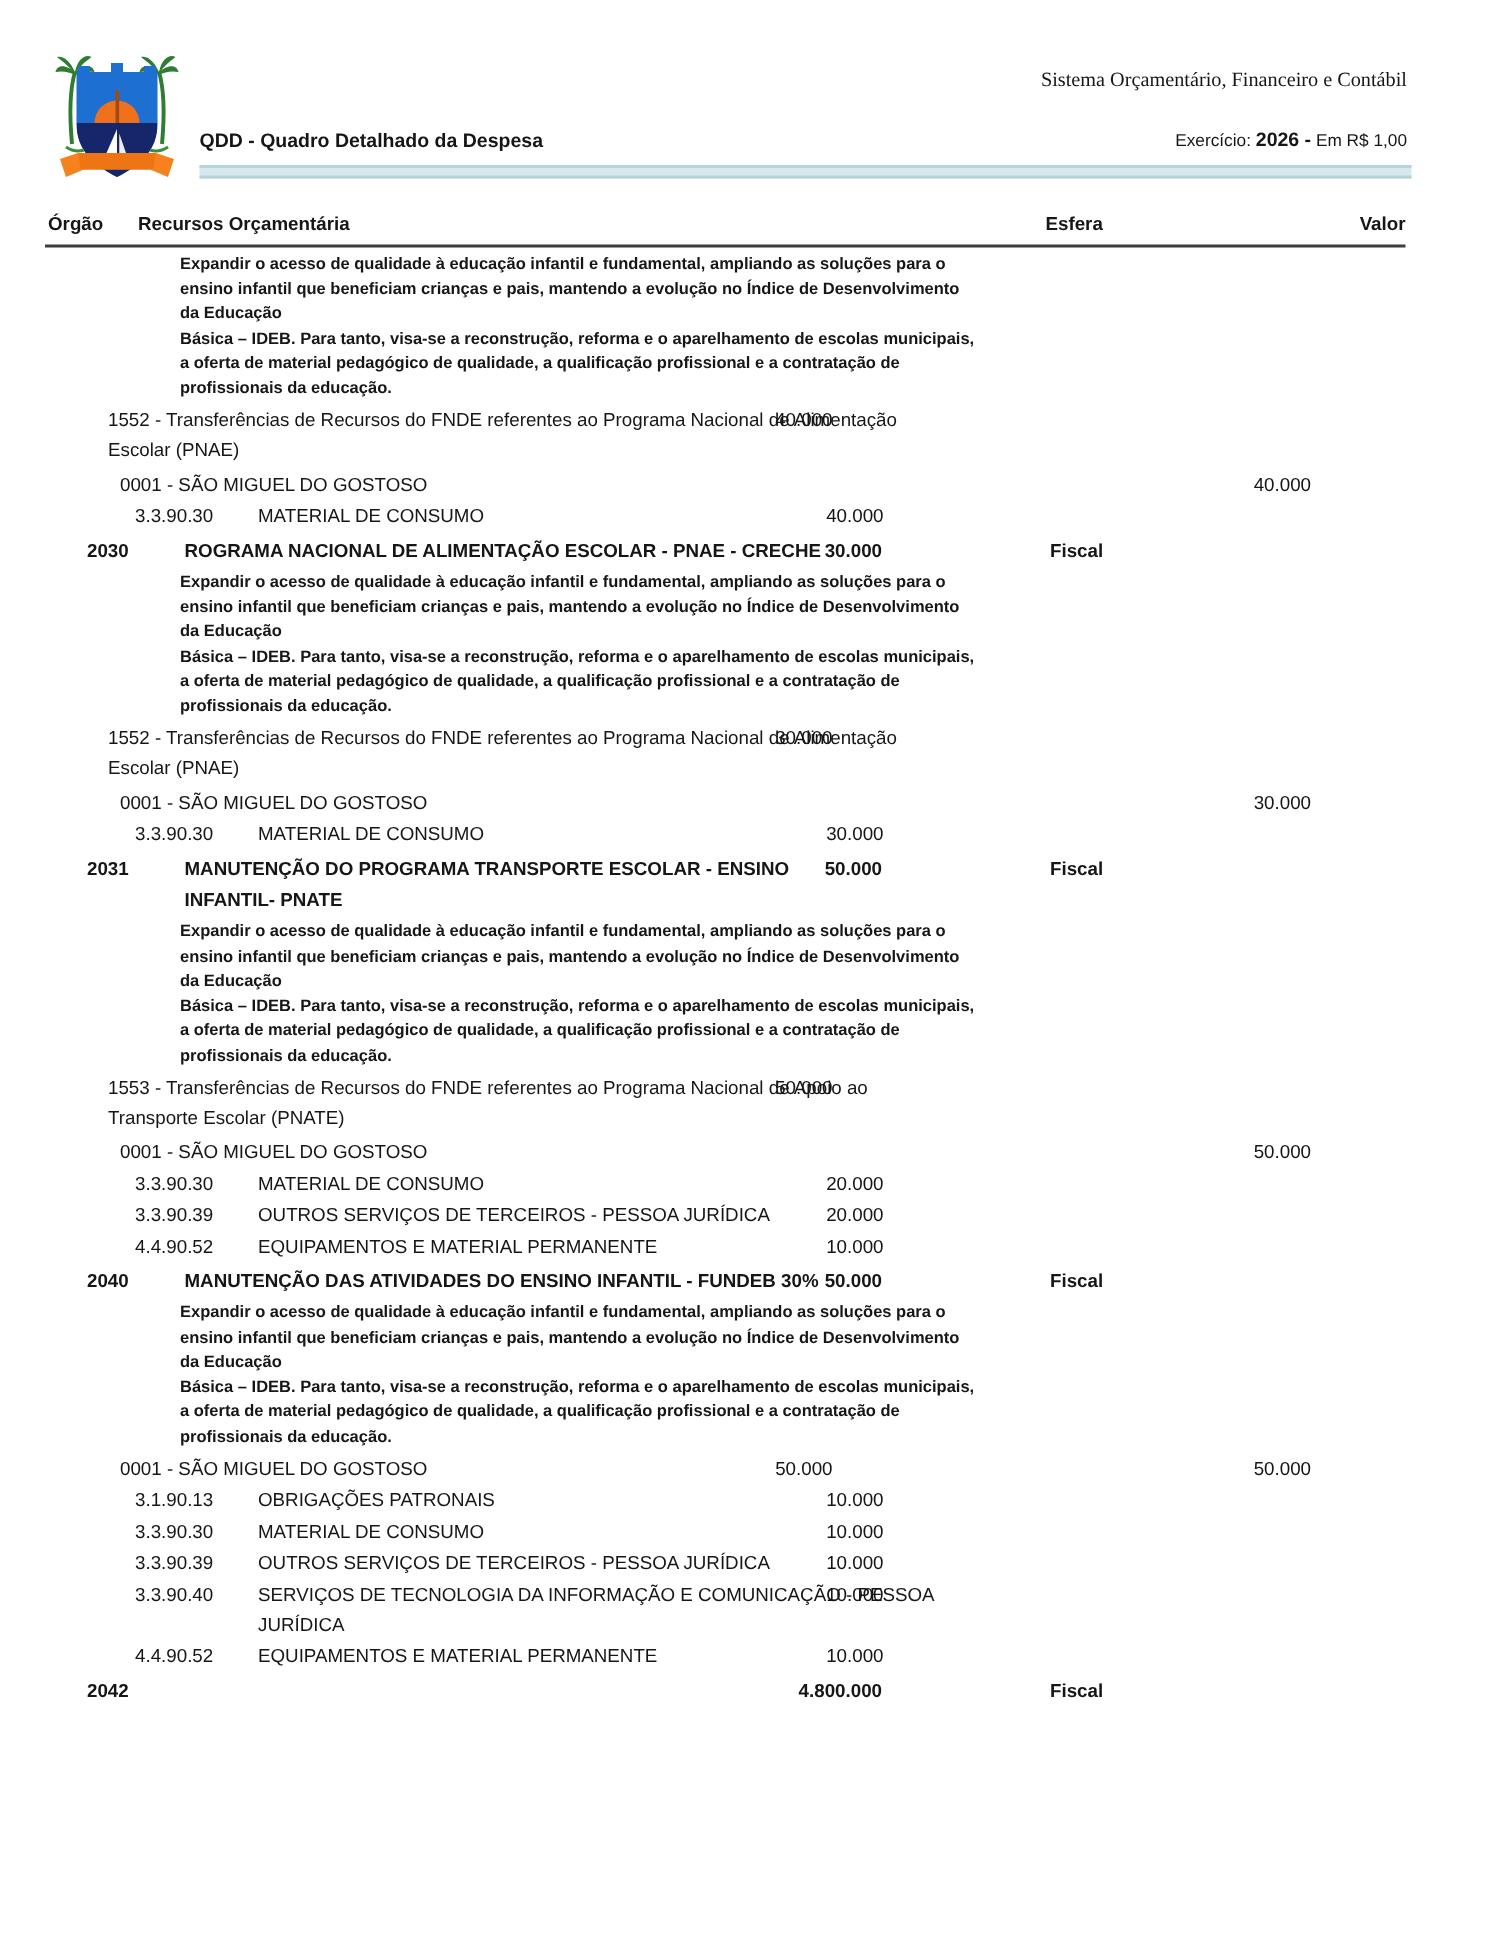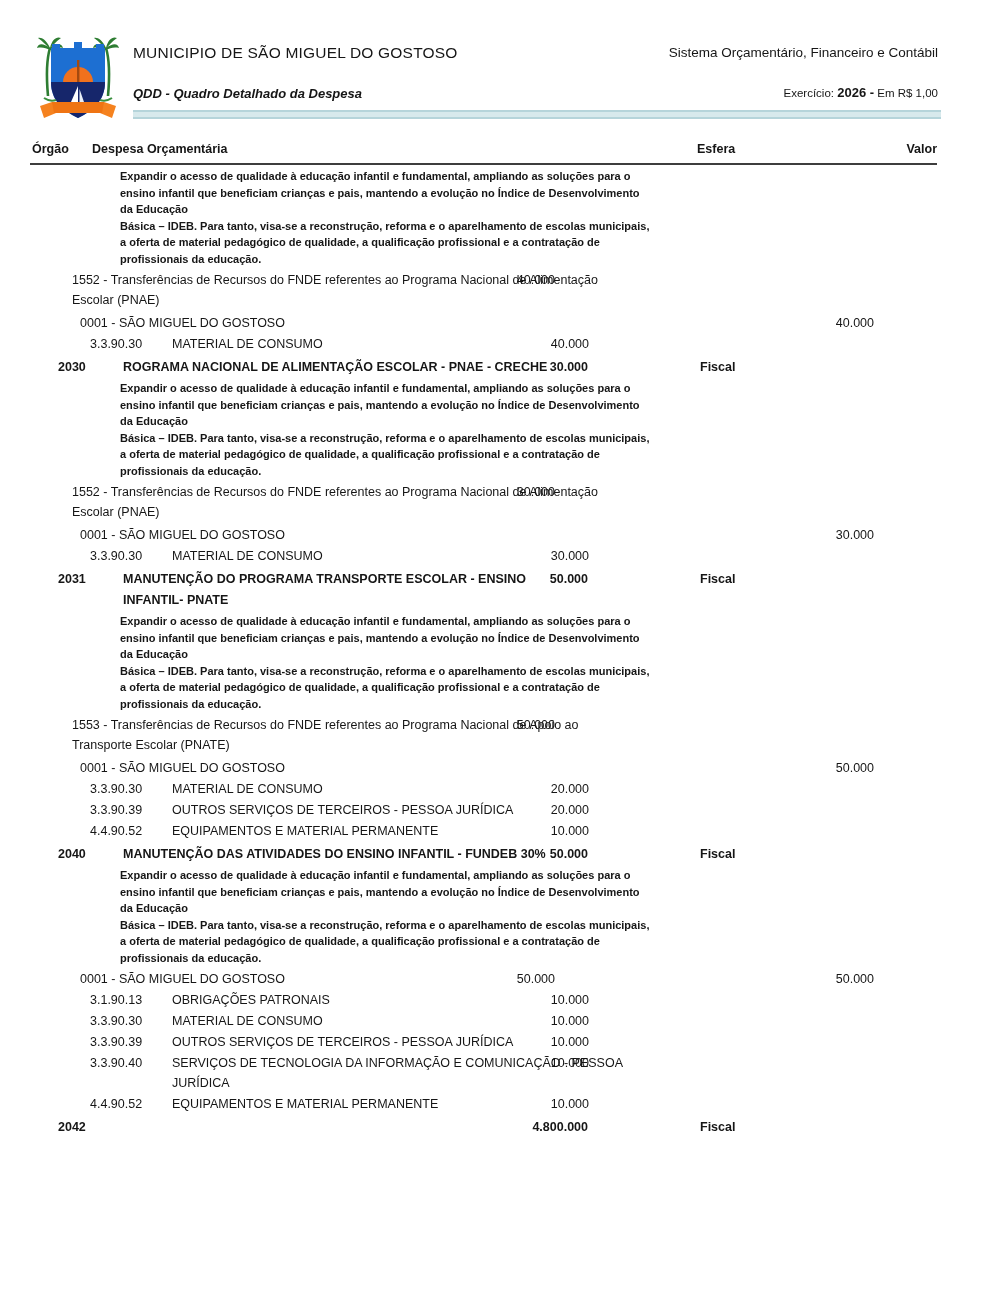--- a/index.html
+++ b/index.html
@@ -2,22 +2,22 @@
 <html><head>
 <meta charset="utf-8">
 <style>
   html,body{margin:0;padding:0;background:#fff;}
   .page{position:relative;width:1000px;height:1294px;background:#fff;overflow:hidden;
         font-family:"Liberation Sans",sans-serif;color:#161616;}
 
   
   .logo{position:absolute;left:36px;top:34px;width:84px;height:104px;}
   .muni-name{position:absolute;left:133px;top:44px;font-size:15.5px;letter-spacing:.2px;}
-  .system-name{position:absolute;right:62px;top:45px;font-size:13.5px;text-align:right;}
-  .report-title{position:absolute;left:133px;top:86px;font-size:13px;font-weight:700;font-style:italic;}
+  .system-name{position:absolute;right:62px;top:45px;font-size:13.5px;text-align:right;font-family:Liberation Serif, serif;}
+  .report-title{position:absolute;left:133px;top:86px;font-size:13px;font-weight:700;}
   .exercise{position:absolute;right:62px;top:85px;font-size:11.5px;white-space:nowrap;}
   .exercise b{font-size:13px;}
   .teal-bar{position:absolute;left:133px;right:59px;top:110px;height:5px;
             background:#d7e9ec;border-top:2px solid #b5d4da;border-bottom:2px solid #b5d4da;}
 
   
   .thead{position:absolute;top:142px;left:30px;right:63px;height:21px;
          border-bottom:2.5px solid #3d3d3d;font-size:12.5px;font-weight:700;}
   .th-orgao{position:absolute;left:2px;top:0;}
   .th-unidade{position:absolute;left:62px;top:0;}
@@ -93,33 +93,32 @@
     </g>
 
     <g>
       <path d="M4,72 L16,68 H68 L80,72 L76,84 L64,79 H20 L8,84 Z" fill="#f5821f"></path>
       <path d="M16,68 H68 L66,79 H18 Z" fill="#ef7413"></path>
     </g>
 
     <path d="M8,64 q6,4 12,2 M76,64 q-6,4 -12,2" stroke="#3a8f3e" stroke-width="2" fill="none"></path>
   </svg>
 
-  <div class="muni-name">MUNICIPIO DE SÃO MIGUEL DO GOSTOSO</div>
   <div class="system-name">Sistema Orçamentário, Financeiro e Contábil</div>
   <div class="report-title">QDD - Quadro Detalhado da Despesa</div>
   <div class="exercise">
     <span>Exercício:</span>
     <b>2026 -</b>
     <span>Em R$ 1,00</span>
   </div>
   <div class="teal-bar"></div>
 
   <div class="thead">
     <span class="th-orgao">Órgão</span>
-    <span class="th-unidade">Despesa Orçamentária</span>
+    <span class="th-unidade">Recursos Orçamentária</span>
     <span class="th-esfera">Esfera</span>
     <span class="th-valor">Valor</span>
   </div>
 
   <div class="tbody">
 
     <div class="row desc pre">Expandir o acesso de qualidade à educação infantil e fundamental, ampliando as soluções para o
 ensino infantil que beneficiam crianças e pais, mantendo a evolução no Índice de Desenvolvimento
 da Educação
 Básica – IDEB. Para tanto, visa-se a reconstrução, reforma e o aparelhamento de escolas municipais,

